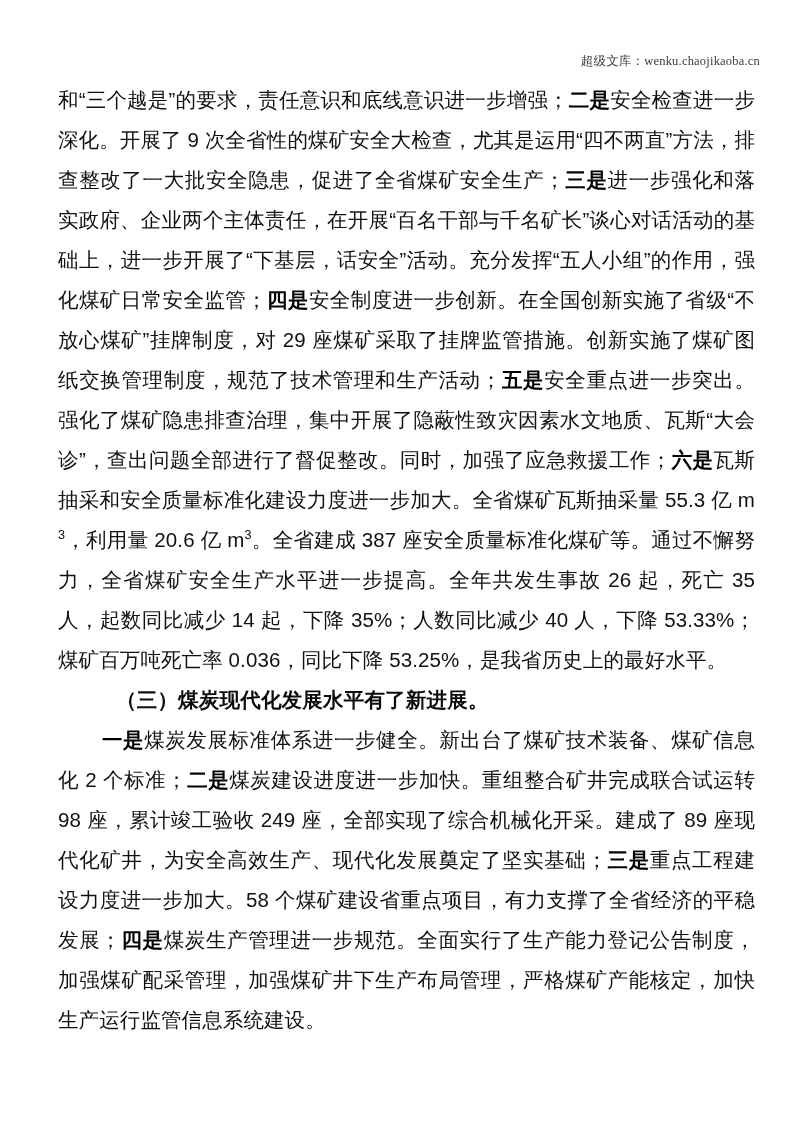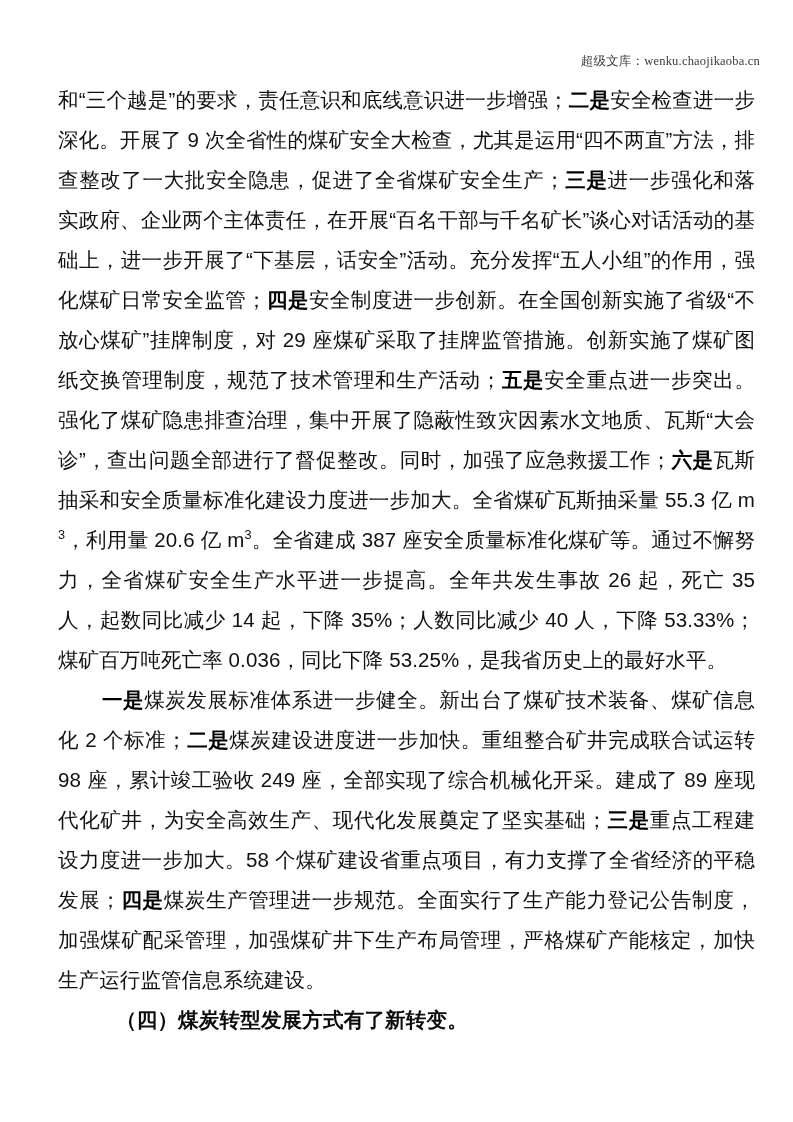--- a/index.html
+++ b/index.html
@@ -71,19 +71,19 @@
 <body>
 
 <div class="page">
 
   <div class="watermark-header">超级文库：wenku.chaojikaoba.cn</div>
 
   <div class="body-area">
 
     <p class="para"><span>和“三个越是”的要求，责任意识和底线意识进一步增强；</span><span class="b">二是</span><span>安全检查进一步深化。开展了 9 次全省性的煤矿安全大检查，尤其是运用“四不两直”方法，排查整改了一大批安全隐患，促进了全省煤矿安全生产；</span><span class="b">三是</span><span>进一步强化和落实政府、企业两个主体责任，在开展“百名干部与千名矿长”谈心对话活动的基础上，进一步开展了“下基层，话安全”活动。充分发挥“五人小组”的作用，强化煤矿日常安全监管；</span><span class="b">四是</span><span>安全制度进一步创新。在全国创新实施了省级“不放心煤矿”挂牌制度，对 29 座煤矿采取了挂牌监管措施。创新实施了煤矿图纸交换管理制度，规范了技术管理和生产活动；</span><span class="b">五是</span><span>安全重点进一步突出。强化了煤矿隐患排查治理，集中开展了隐蔽性致灾因素水文地质、瓦斯“大会诊”，查出问题全部进行了督促整改。同时，加强了应急救援工作；</span><span class="b">六是</span><span>瓦斯抽采和安全质量标准化建设力度进一步加大。全省煤矿瓦斯抽采量 55.3 亿 m</span><sup>3</sup><span>，利用量 20.6 亿 m</span><sup>3</sup><span>。全省建成 387 座安全质量标准化煤矿等。通过不懈努力，全省煤矿安全生产水平进一步提高。全年共发生事故 26 起，死亡 35 人，起数同比减少 14 起，下降 35%；人数同比减少 40 人，下降 53.33%；煤矿百万吨死亡率 0.036，同比下降 53.25%，是我省历史上的最好水平。</span></p>
 
+    <p class="heading">（三）煤炭现代化发展水平有了新进展。</p>
 
     <p class="para indent2"><span class="b">一是</span><span>煤炭发展标准体系进一步健全。新出台了煤矿技术装备、煤矿信息化 2 个标准；</span><span class="b">二是</span><span>煤炭建设进度进一步加快。重组整合矿井完成联合试运转 98 座，累计竣工验收 249 座，全部实现了综合机械化开采。建成了 89 座现代化矿井，为安全高效生产、现代化发展奠定了坚实基础；</span><span class="b">三是</span><span>重点工程建设力度进一步加大。58 个煤矿建设省重点项目，有力支撑了全省经济的平稳发展；</span><span class="b">四是</span><span>煤炭生产管理进一步规范。全面实行了生产能力登记公告制度，加强煤矿配采管理，加强煤矿井下生产布局管理，严格煤矿产能核定，加快生产运行监管信息系统建设。</span></p>
 
-    <p class="heading">（四）煤炭转型发展方式有了新转变。</p>
 
   </div>
 </div>
 
 </body></html>

